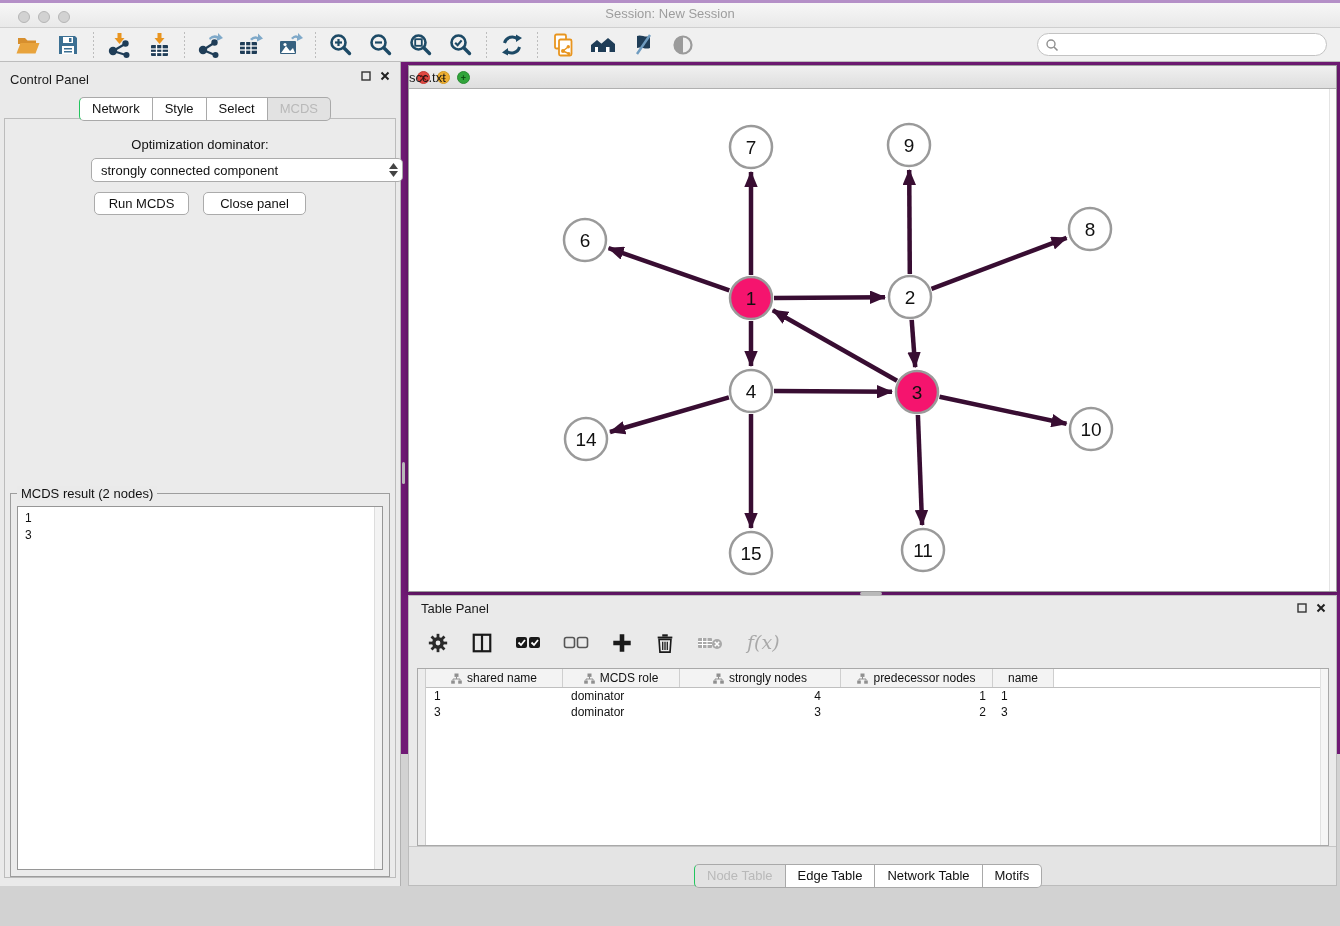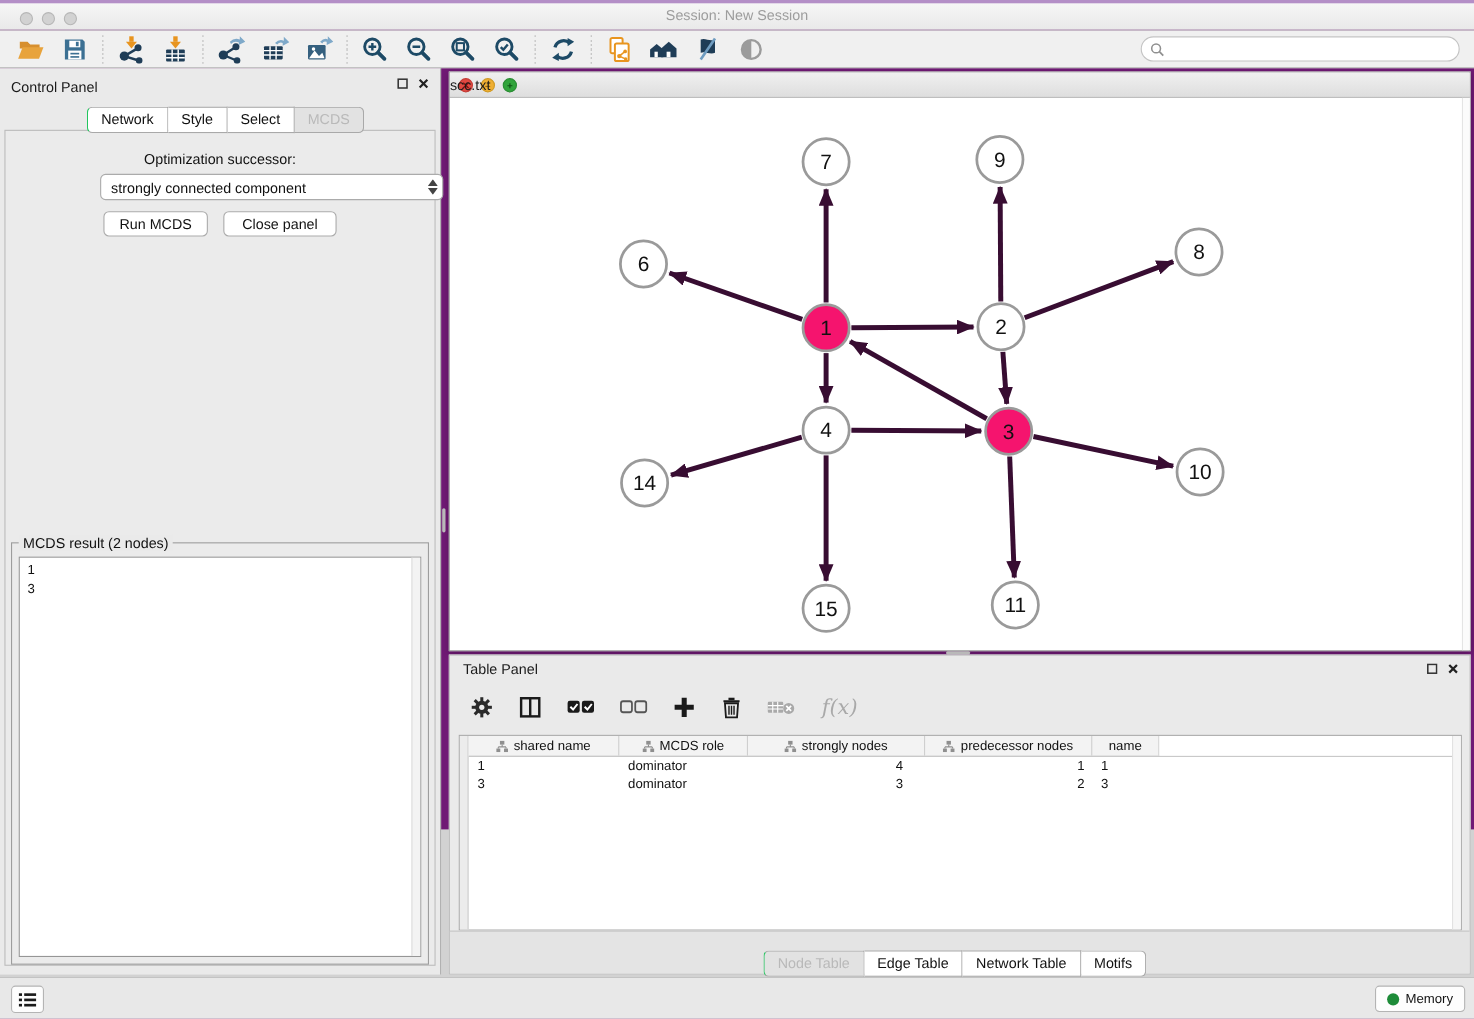--- a/index.html
+++ b/index.html
@@ -298,21 +298,21 @@
         <path d="M1.5 1.5 8.5 8.5 M8.5 1.5 1.5 8.5" stroke="#222" stroke-width="2"></path>
       </svg>
     </div>
     <div class="cp-content"></div>
     <div class="tabstrip cp-tabs" id="cp-tabs">
         <div class="tab">Network</div>
         <div class="tab">Style</div>
         <div class="tab">Select</div>
         <div class="tab active">MCDS</div>
       </div>
-    <div class="opt-label">Optimization successor:</div>
+    <div class="opt-label">Optimization dominator:</div>
     <div class="combo">
       <div class="val">strongly connected component</div>
       <div class="stepper">
         <svg width="9" height="6" viewBox="0 0 9 6">
             <path d="M4.5 0 9 6 0 6z" fill="#444"></path>
           </svg>
         <svg width="9" height="6" viewBox="0 0 9 6">
             <path d="M4.5 6 0 0 9 0z" fill="#444"></path>
           </svg>
       </div>
@@ -572,32 +572,14 @@
     <div class="tp-bottom">
       <div class="tabstrip tp-tabs" id="tp-tabs">
           <div class="tab active">Node Table</div>
           <div class="tab">Edge Table</div>
           <div class="tab">Network Table</div>
           <div class="tab">Motifs</div>
         </div>
     </div>
   </div>
 
-  <div class="statusbar">
-    <div class="list-btn">
-      <svg width="16" height="14" viewBox="0 0 16 14">
-        <g fill="#1a1a1a">
-          <rect x="0" y="1" width="3" height="2.4"></rect>
-            <rect x="5" y="1" width="11" height="2.4"></rect>
-          <rect x="0" y="5.8" width="3" height="2.4"></rect>
-            <rect x="5" y="5.8" width="11" height="2.4"></rect>
-          <rect x="0" y="10.6" width="3" height="2.4"></rect>
-            <rect x="5" y="10.6" width="11" height="2.4"></rect>
-        </g>
-      </svg>
-    </div>
-    <div class="mem-btn">
-      <div class="mem-dot"></div>
-      <span>Memory</span>
-    </div>
-  </div>
 
 </div>
 
 </body></html>

